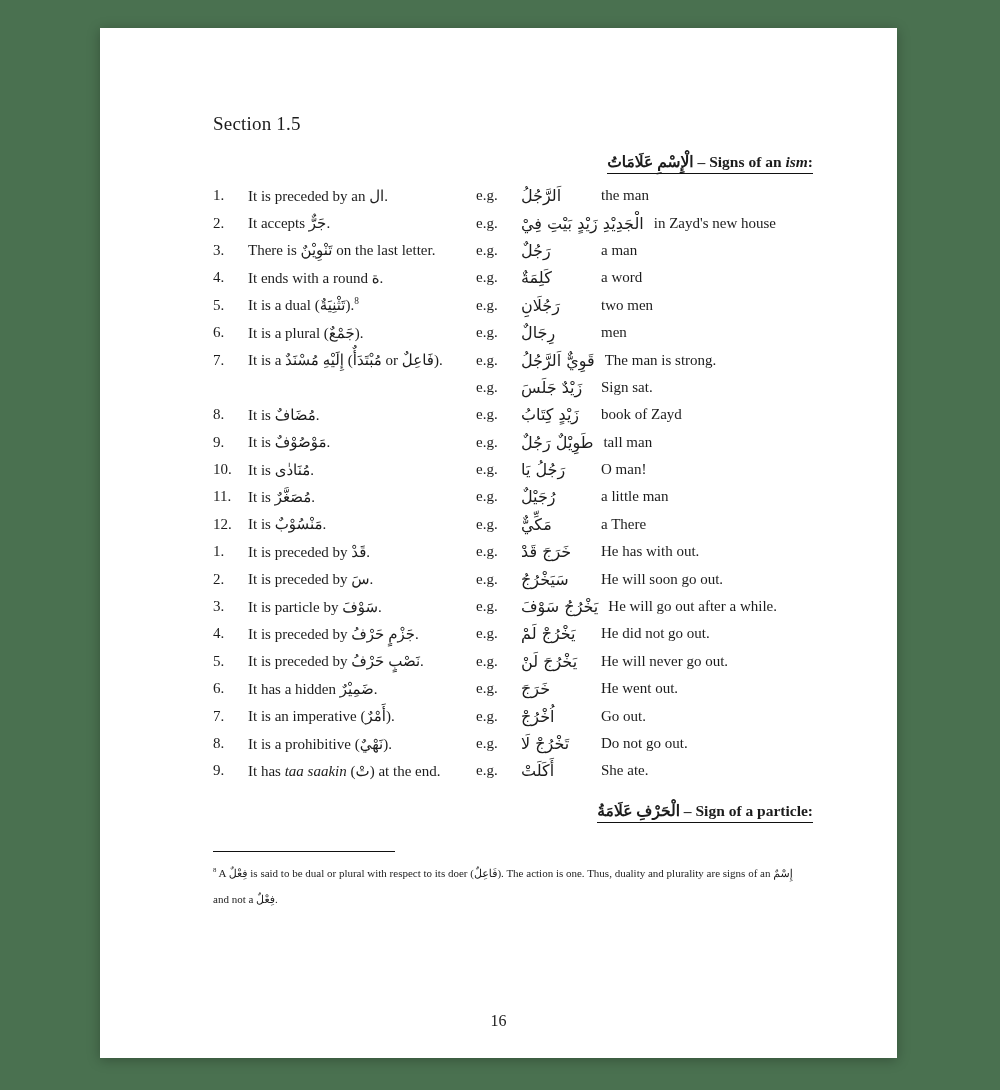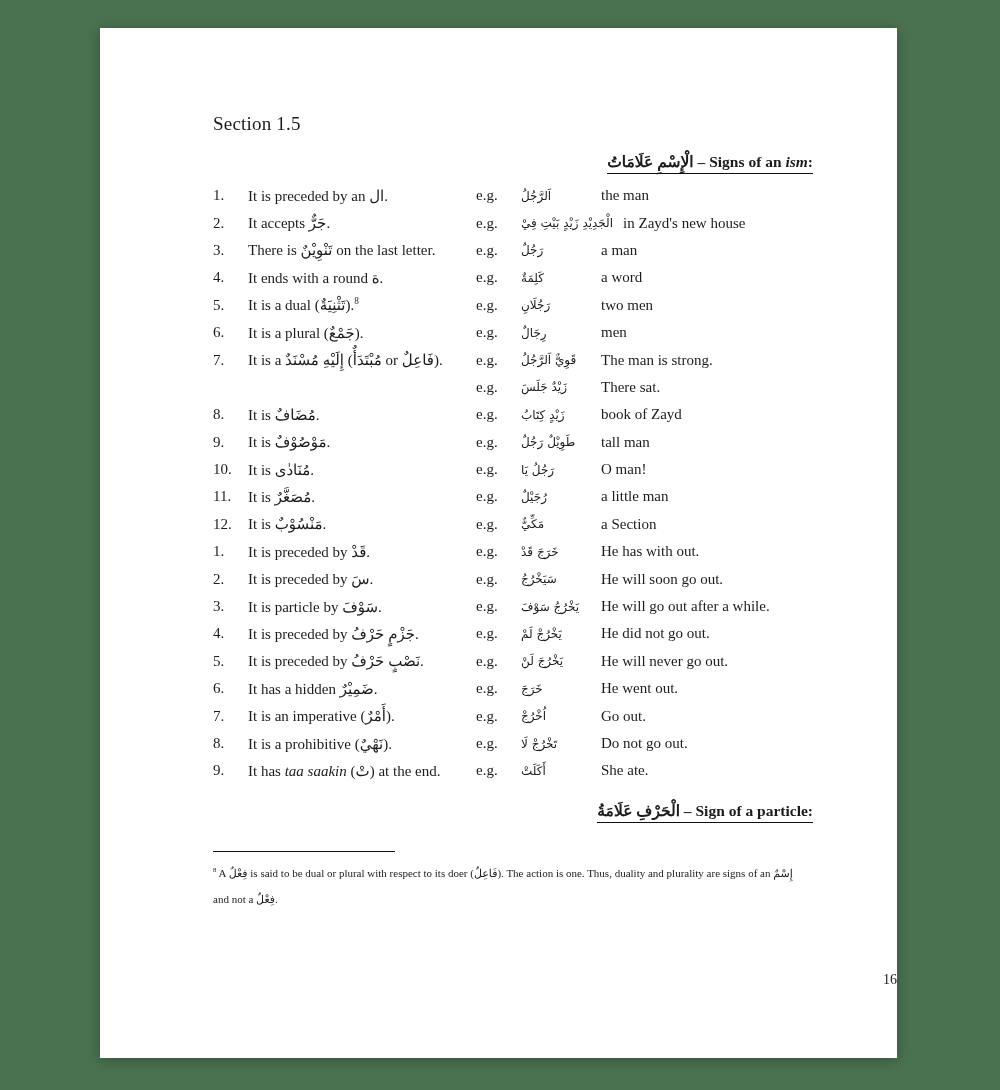--- a/index.html
+++ b/index.html
@@ -17,27 +17,27 @@
     border-bottom:1.6px solid #111;padding-bottom:2px;
   }
   .h-ism{margin-bottom:8px;}
   .h-fil{margin-top:6px;margin-bottom:8px;}
   .h-particle{margin-top:16px;margin-bottom:6px;}
   .list{margin:0;}
   .row{display:flex;align-items:center;height:27.4px;font-size:15px;}
   .num{width:35px;flex:none;}
   .desc{width:228px;flex:none;white-space:nowrap;}
   .eg{width:45px;flex:none;}
-  .ar{min-width:70px;flex:none;white-space:nowrap;font-family:"DejaVu Sans",sans-serif;font-size:12px;}
+  .ar{min-width:70px;flex:none;white-space:nowrap;font-family:"DejaVu Sans",sans-serif;font-size:16px;}
   .meaning{flex:1;padding-left:10px;white-space:nowrap;}
   .para{margin:0;font-size:15px;line-height:20px;white-space:nowrap;}
   .footnote-rule{width:182px;border-top:1.6px solid #111;margin-top:28px;}
   .footnote{margin:8px 0 0 0;font-size:11px;line-height:26px;width:592px;}
   sup{font-size:0.62em;line-height:0;}
-  .page-number{position:absolute;left:0;top:944px;width:100%;text-align:right;font-size:14px;}
+  .page-number{position:absolute;left:0;top:984px;width:100%;text-align:center;font-size:16px;}
   i{font-style:italic;}
 </style>
 </head>
 <body style="background: rgb(74, 113, 80);">
 
 <div class="paper">
 
   <div class="section-title">Section 1.5</div>
 
   <div class="heading-line h-ism">
@@ -91,21 +91,21 @@
         <span class="desc">It is a مُسْنَدٌ‎ إِلَيْهِ‎ (مُبْتَدَأٌ‎ or فَاعِلٌ‎).</span>
         <span class="eg">e.g.</span>
         <span class="ar" dir="ltr">اَلرَّجُلُ‎ قَوِيٌّ‎</span>
         <span class="meaning">The man is strong.</span>
       </div>
       <div class="row">
         <span class="num"></span>
         <span class="desc"></span>
         <span class="eg">e.g.</span>
         <span class="ar" dir="ltr">جَلَسَ‎ زَيْدٌ‎</span>
-        <span class="meaning">There sat.</span>
+        <span class="meaning">Sign sat.</span>
       </div>
       <div class="row">
         <span class="num">8.</span>
         <span class="desc">It is مُضَافٌ‎.</span>
         <span class="eg">e.g.</span>
         <span class="ar" dir="ltr">كِتَابُ‎ زَيْدٍ‎</span>
         <span class="meaning">book of Zayd</span>
       </div>
       <div class="row">
         <span class="num">9.</span>
@@ -126,21 +126,21 @@
         <span class="desc">It is مُصَغَّرٌ‎.</span>
         <span class="eg">e.g.</span>
         <span class="ar" dir="ltr">رُجَيْلٌ‎</span>
         <span class="meaning">a little man</span>
       </div>
       <div class="row">
         <span class="num">12.</span>
         <span class="desc">It is مَنْسُوْبٌ‎.</span>
         <span class="eg">e.g.</span>
         <span class="ar" dir="ltr">مَكِّيٌّ‎</span>
-        <span class="meaning">a Section</span>
+        <span class="meaning">a There</span>
       </div>
     </div>
 
   <div class="list">
       <div class="row">
         <span class="num">1.</span>
         <span class="desc">It is preceded by قَدْ‎.</span>
         <span class="eg">e.g.</span>
         <span class="ar" dir="ltr">قَدْ‎ خَرَجَ‎</span>
         <span class="meaning">He has with out.</span>

